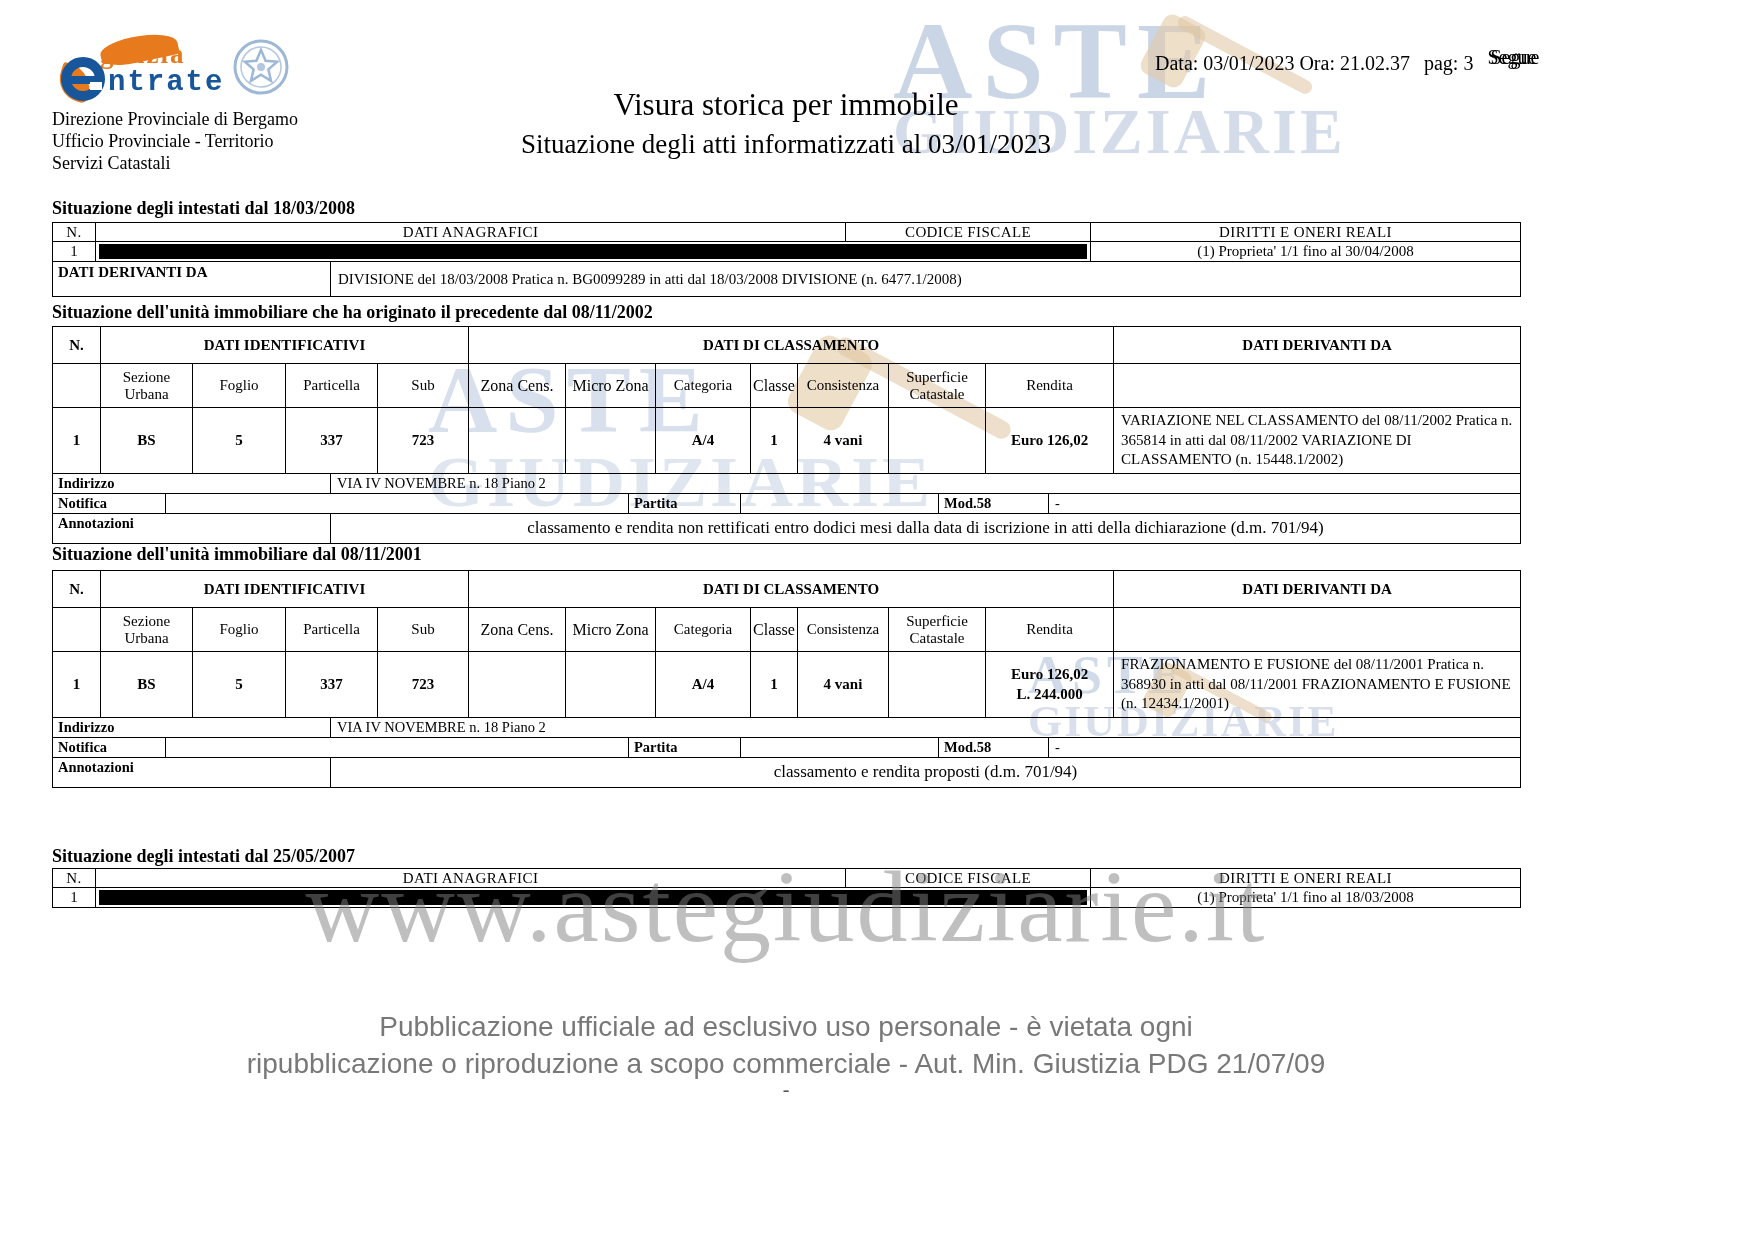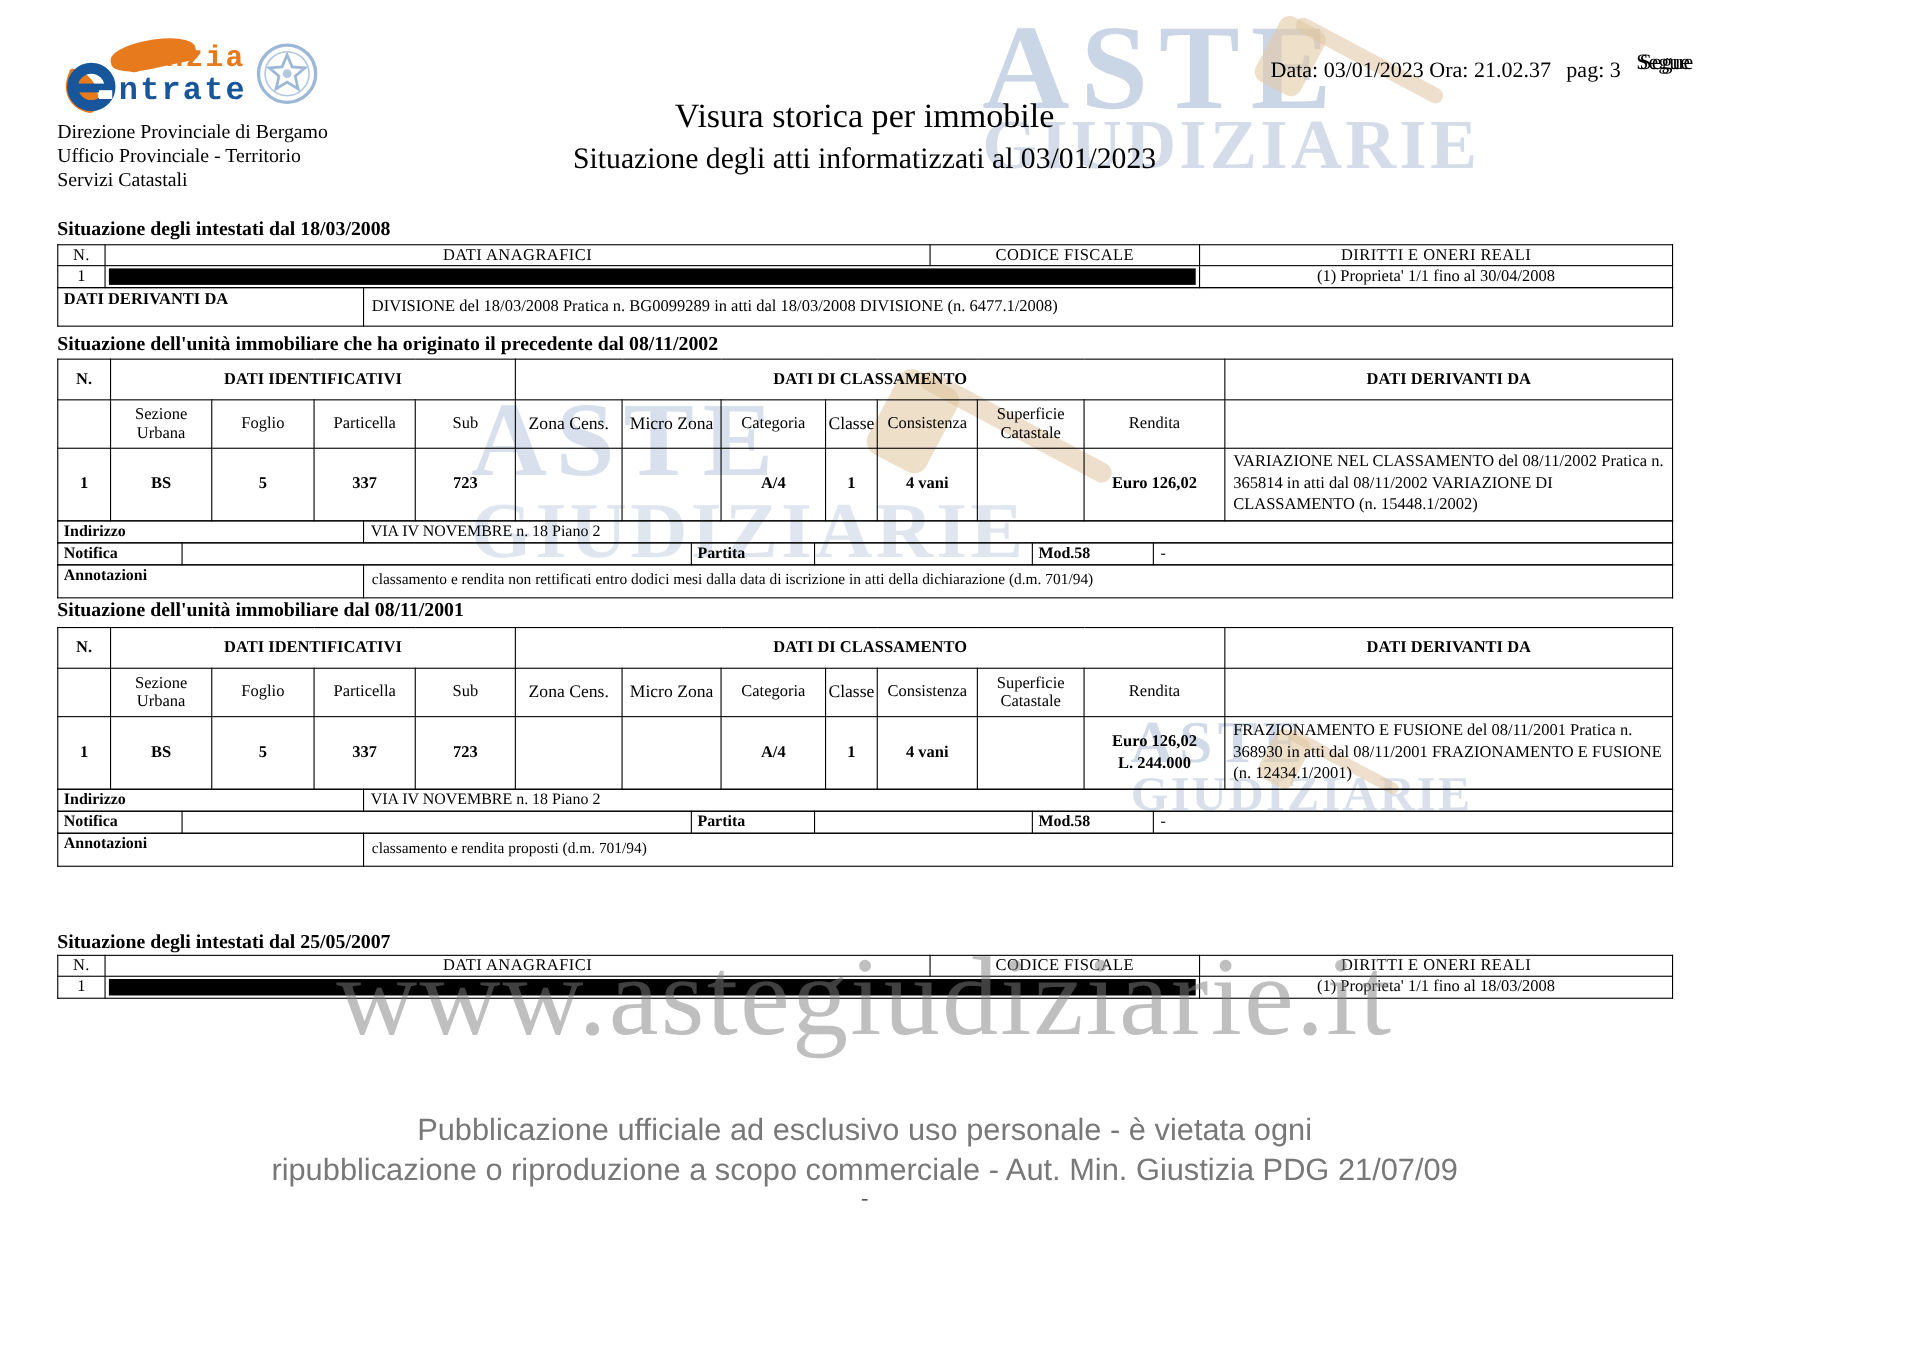--- a/index.html
+++ b/index.html
@@ -8,21 +8,21 @@
   
   .wm-back{position:absolute;z-index:0;pointer-events:none;}
   .layer-content{position:absolute;inset:0;z-index:1;}
   .wm-front{position:absolute;z-index:3;pointer-events:none;}
   
   .ae-logo{position:absolute;left:52px;top:40px;width:235px;height:64px;}
   .ae-swoosh{position:absolute;left:48px;top:-4px;width:78px;height:26px;background:#e87a1e;
              border-radius:60% 80% 10% 60%;transform:rotate(-12deg);}
   .ae-swoosh2{position:absolute;left:6px;top:26px;width:34px;height:34px;background:#e87a1e;
              border-radius:10% 80% 20% 70%;transform:rotate(18deg);}
-  .ae-top{position:absolute;left:62px;top:-1px;font-family:Liberation Mono, monospace;
+  .ae-top{position:absolute;left:48px;top:-1px;font-family:Liberation Serif, serif;
           font-weight:bold;font-size:27px;letter-spacing:2px;color:#e87a1e;}
   .ae-bottom{position:absolute;left:56px;top:26px;font-family:Liberation Mono, monospace;
           font-weight:bold;font-size:29px;letter-spacing:2px;color:#17569b;}
   .ae-e{position:absolute;left:8px;top:16px;width:46px;height:46px;}
   .emblem{position:absolute;left:232px;top:38px;width:58px;height:58px;}
   .dept{position:absolute;left:52px;top:108px;font-size:18px;line-height:22px;}
   .title-wrap{position:absolute;left:52px;top:88px;width:1468px;text-align:center;}
   .doc-title{font-size:31px;line-height:34px;}
   .doc-subtitle{font-size:27px;line-height:34px;margin-top:5px;}
   .meta{position:absolute;left:1155px;top:46px;font-size:20px;}
@@ -52,21 +52,21 @@
   .dat td{height:56px;vertical-align:top;font-weight:bold;font-size:18px;padding-top:2px;}
   .dat td.deriv-val{font-weight:normal;font-size:15px;text-align:left;vertical-align:top;
                     padding:3px 7px;line-height:19.5px;}
   .dat td.rendita{line-height:20px;}
   .t-addr td{height:19px;border-top:2px solid #000;}
   .t-addr td.lbl,.t-not td.lbl{text-align:left;font-weight:bold;padding:0 5px;font-size:14.5px;}
   .t-addr td.val,.t-not td.val{text-align:left;padding:0 6px;font-size:14.5px;}
   .t-not td{height:19px;}
   .t-ann td{height:27px;border-bottom:2px solid #000;}
   .t-ann td.lbl{text-align:left;font-weight:bold;vertical-align:top;padding:1px 5px;font-size:14.5px;}
-  .t-ann td.val{text-align:left;padding:1px 7px;font-size:14px;}
+  .t-ann td.val{text-align:center;padding:1px 7px;font-size:17px;}
   
   .wm-aste{font-family:"Liberation Serif",serif;font-weight:bold;line-height:1;}
   .wm-top-aste{left:893px;top:6px;font-size:110px;letter-spacing:10px;color:rgba(158,178,208,.55);}
   .wm-top-giud{left:893px;top:100px;font-size:64px;letter-spacing:3px;color:rgba(170,186,212,.5);}
   .wm-t2-aste{left:428px;top:352px;font-size:96px;letter-spacing:8px;color:rgba(163,182,212,.42);}
   .wm-t2-giud{left:428px;top:446px;font-size:72px;letter-spacing:3px;color:rgba(163,182,212,.35);}
   .wm-t3-aste{left:1028px;top:648px;font-size:54px;letter-spacing:5px;color:rgba(163,182,212,.5);}
   .wm-t3-giud{left:1028px;top:700px;font-size:44px;letter-spacing:2px;color:rgba(170,186,212,.45);}
   .wm-url{left:52px;top:848px;width:1468px;text-align:center;font-family:"Liberation Serif",serif;
           font-size:102px;letter-spacing:2px;color:rgba(128,128,128,.5);}

